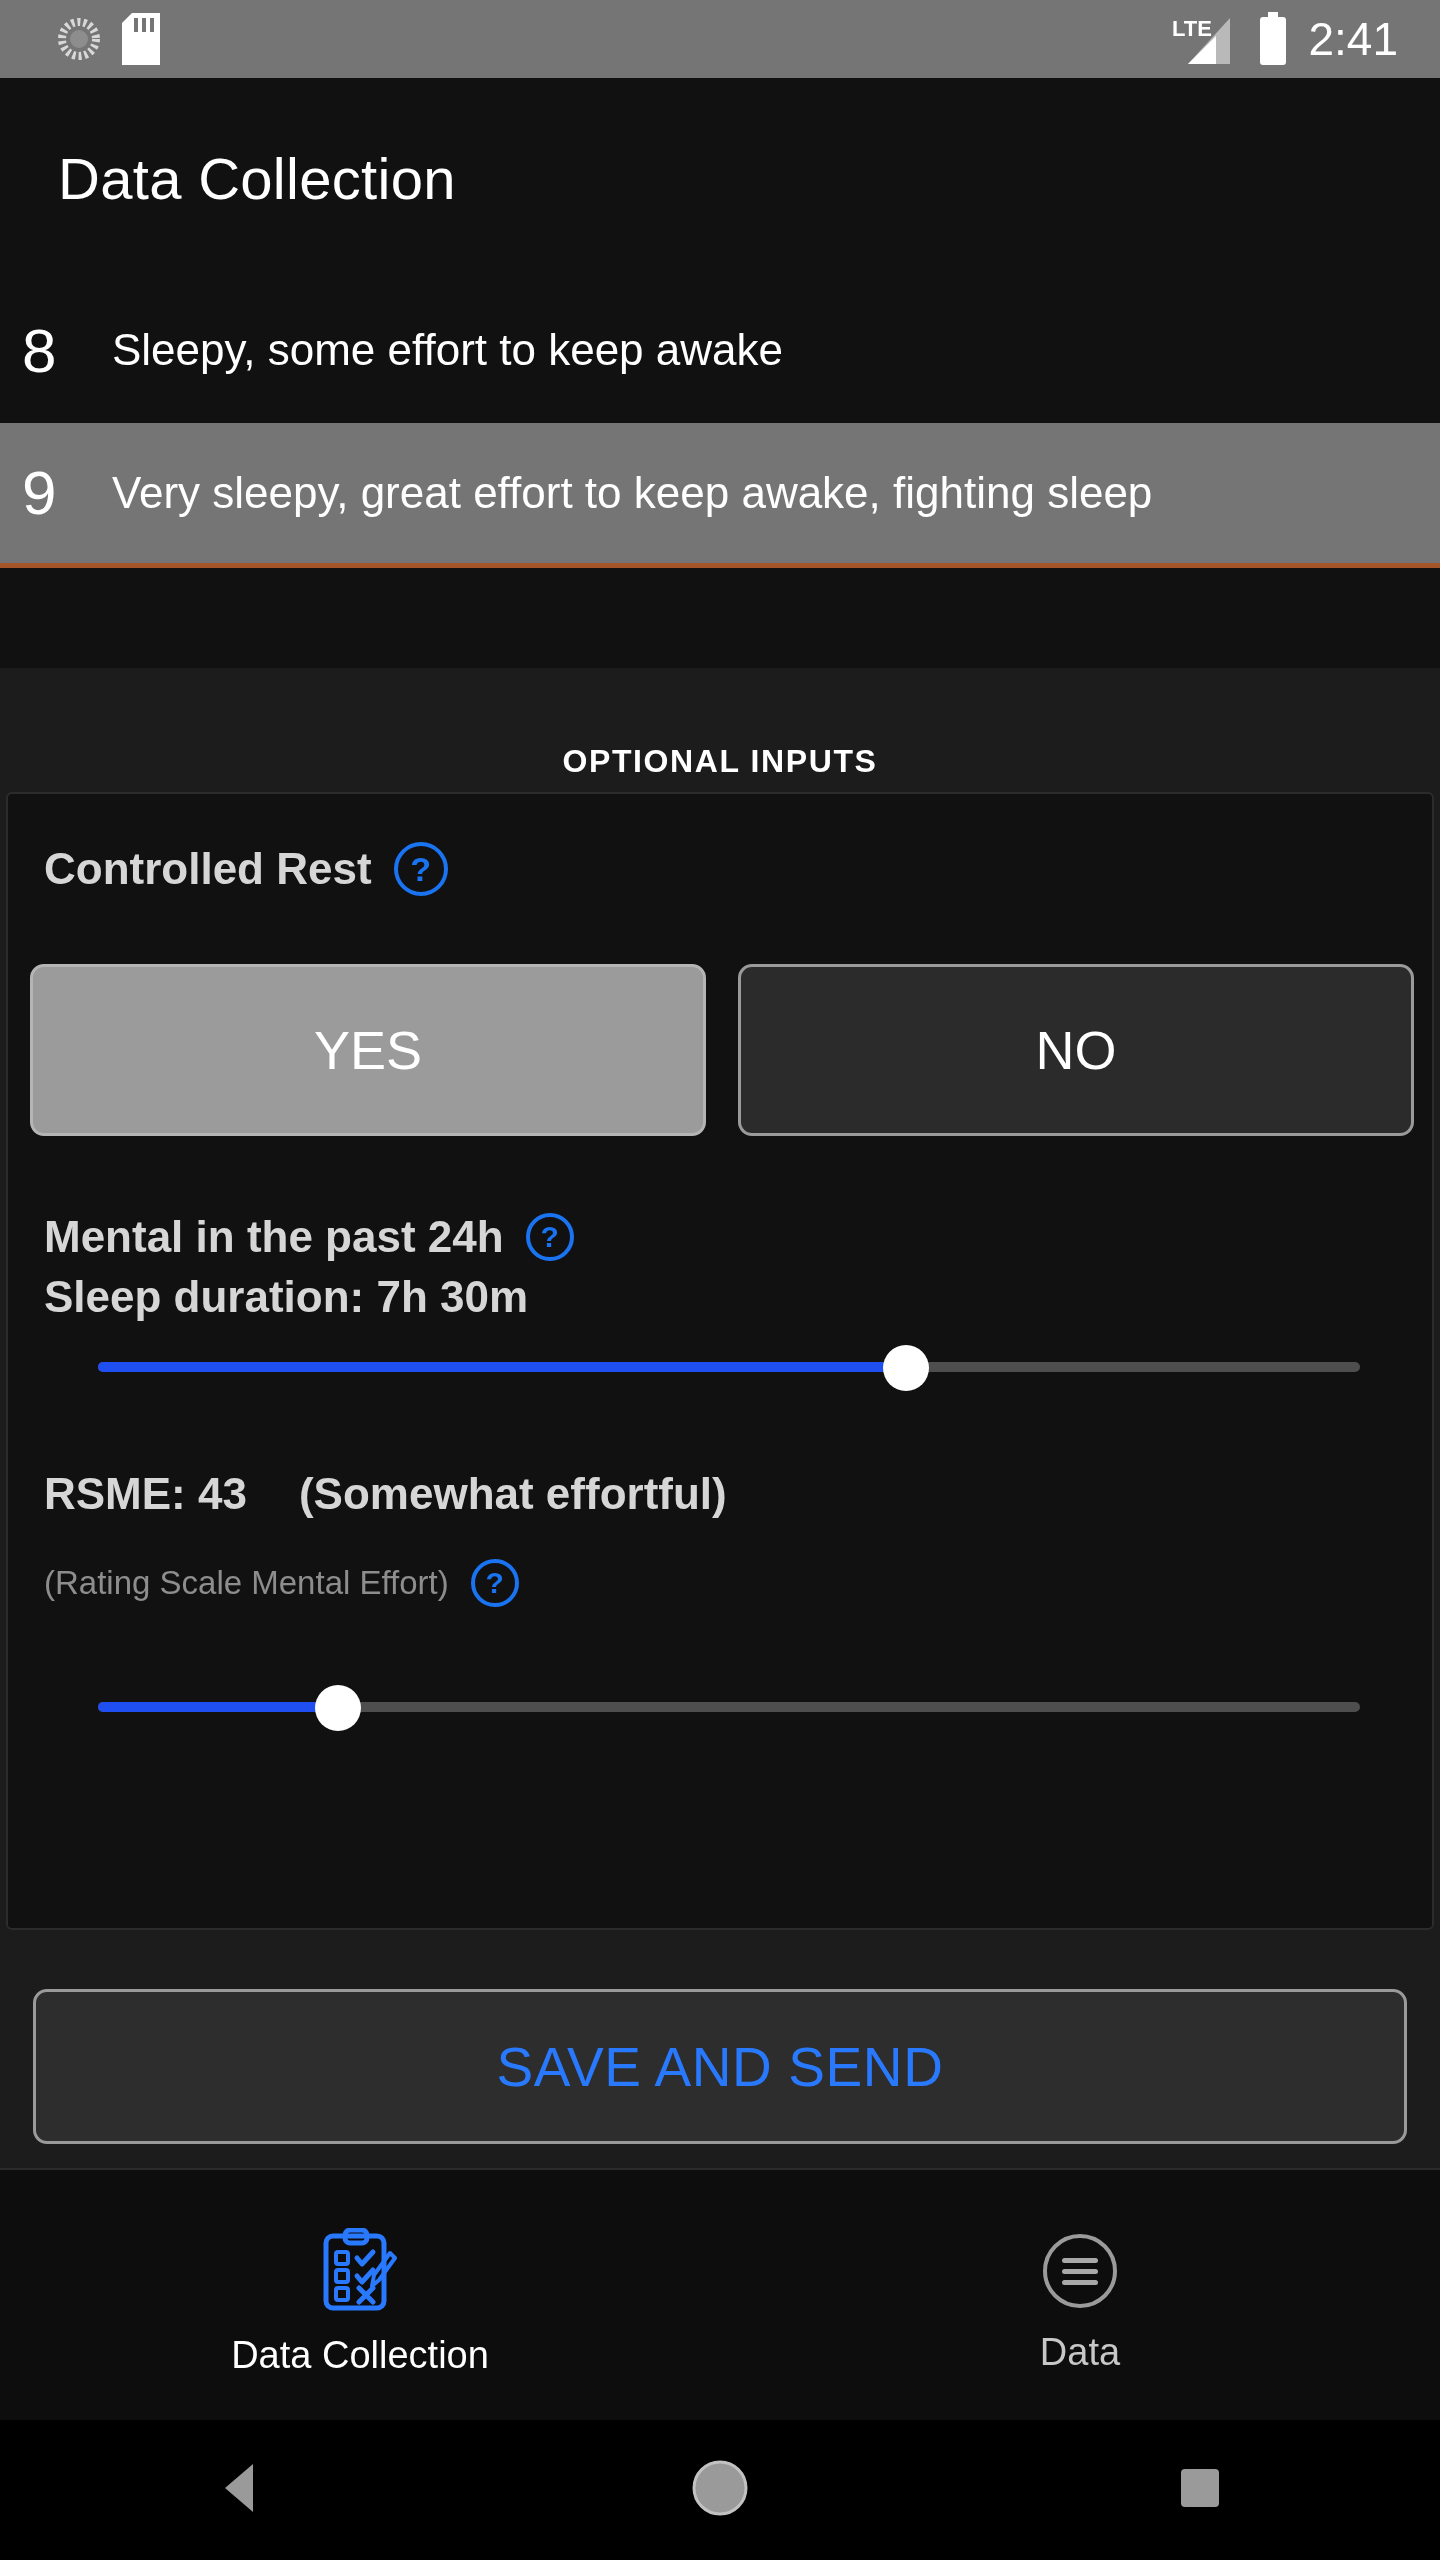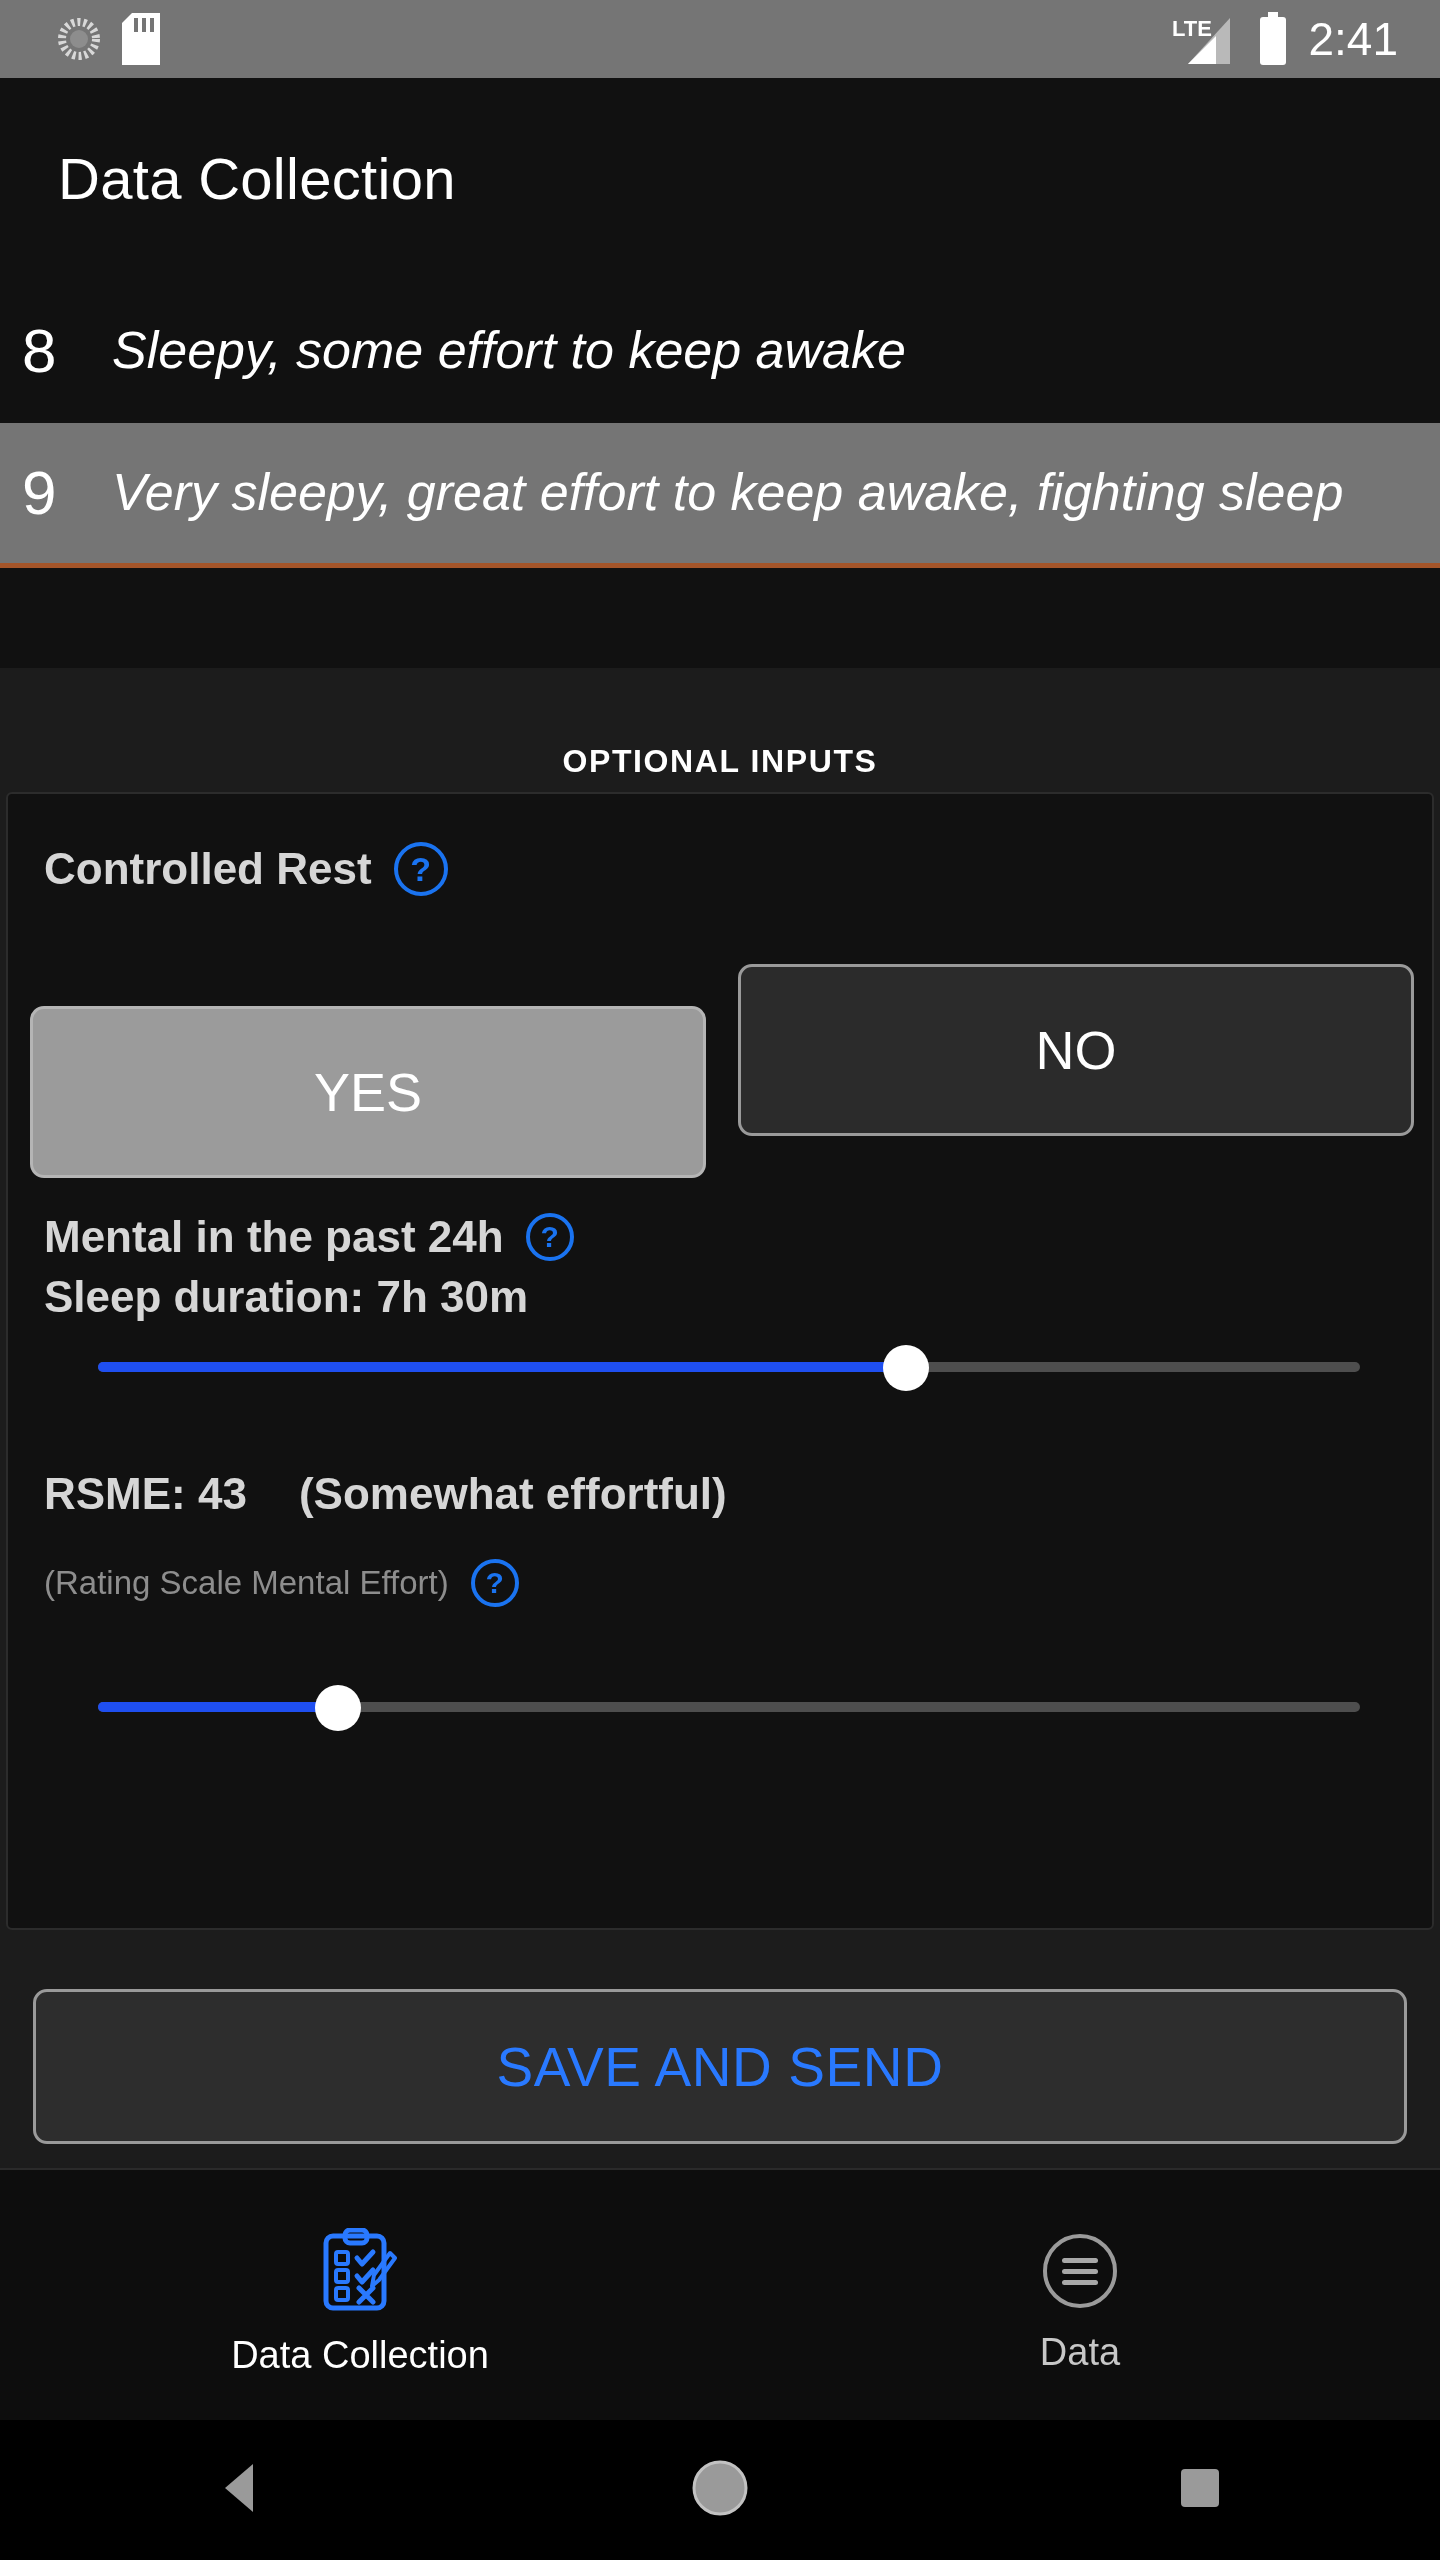--- a/index.html
+++ b/index.html
@@ -61,22 +61,22 @@
   .kss-row.selected {
     background: #757575;
     border-bottom: 5px solid #a4552a;
   }
   .kss-num {
     color: #ffffff; font-size: 62px; font-weight: 300;
     width: 72px; flex: 0 0 72px; text-align: left;
     line-height: 1;
   }
   .kss-label {
-    color: #ffffff; font-size: 52px; font-weight: 400;
-    padding-left: 18px; line-height: 1.1; font-style: italic;
+    color: #ffffff; font-size: 44px; font-weight: 400;
+    padding-left: 18px; line-height: 1.1;
   }
   .kss-row.selected .kss-num { font-weight: 300; }
 
   
   #optional-section {
     position: absolute; top: 668px; left: 0;
     width: 1440px; height: 1500px;
     background: #1c1c1c;
   }
   #optional-heading {
@@ -123,21 +123,21 @@
     position: absolute; top: 170px; left: 0;
     width: 1428px;
     display: flex; gap: 32px; padding: 0 22px;
   }
   .choice-btn {
     flex: 1 1 0; height: 172px;
     border-radius: 14px;
     display: flex; align-items: center; justify-content: center;
     font-size: 54px; color: #ffffff; font-weight: 400;
   }
-  .choice-btn.on  { background: #9b9b9b; border: 3px solid #b5b5b5; margin-top: 42px; }
+  .choice-btn.on  { background: #9b9b9b; border: 3px solid #b5b5b5; }
   .choice-btn.off { background: #2b2b2b; border: 3px solid #9a9a9a; }
 
   
   .slider-wrap {
     position: absolute; left: 0; width: 1428px;
     height: 90px;
   }
   .slider-track-bg {
     position: absolute; top: 40px; left: 90px;
     width: 1262px; height: 10px;

